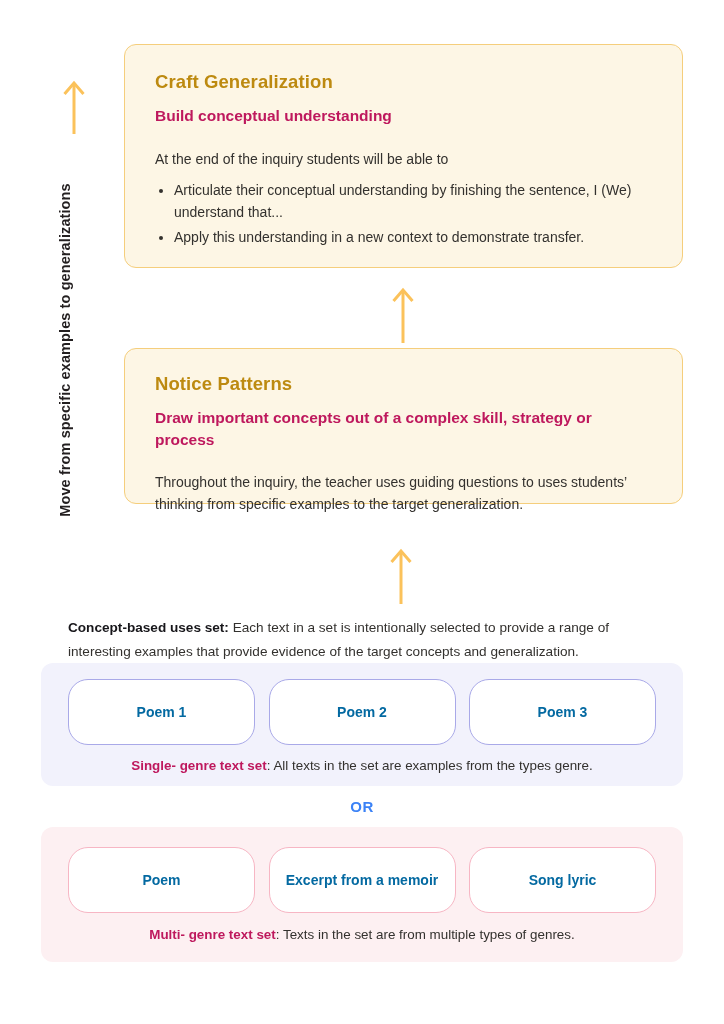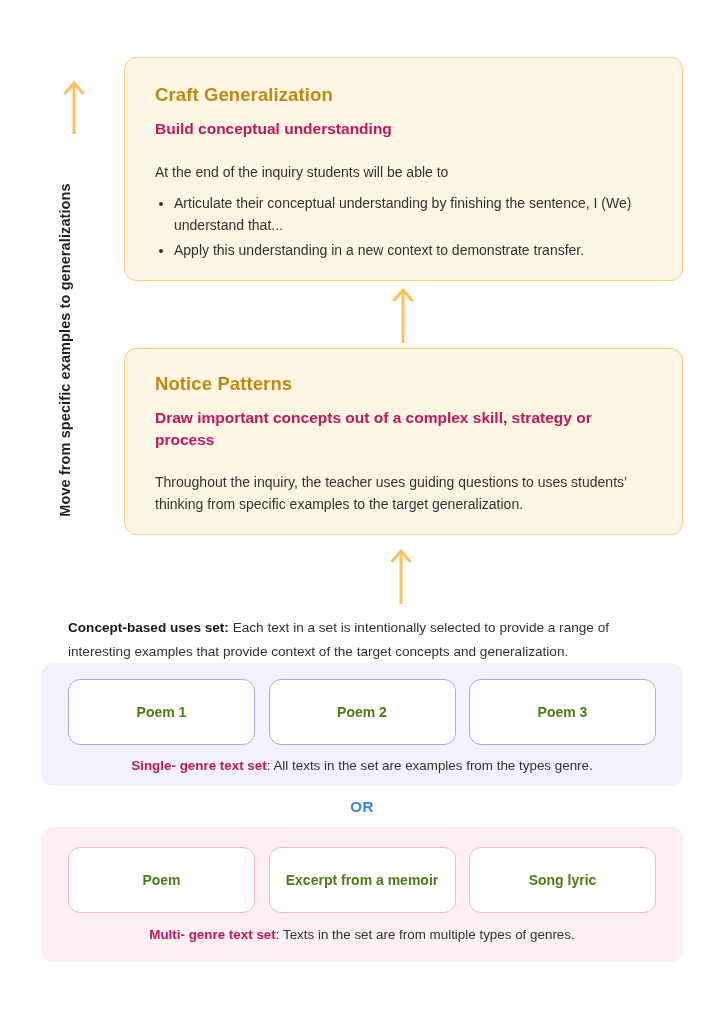--- a/index.html
+++ b/index.html
@@ -46,30 +46,30 @@
   
   .card {
     position: absolute;
     box-sizing: border-box;
     background: #fdf6e5;
     border: 1.4px solid #f5ce7c;
     border-radius: 12px;
   }
   #card-craft {
     left: 124px;
-    top: 57px;
+    top: 44px;
     width: 559px;
     height: 224px;
     padding: 26px 30px 20px 30px;
   }
   #card-notice {
     left: 124px;
     top: 348px;
     width: 559px;
-    height: 187px;
+    height: 156px;
     padding: 24px 30px 20px 30px;
   }
 
   .card-title {
     font-size: 18.5px;
     font-weight: bold;
     color: #bd8a10;
     margin: 0 0 12px 0;
     letter-spacing: 0.1px;
   }
@@ -151,27 +151,27 @@
     justify-content: space-between;
   }
   #panel-single .box-row { top: 16px; }
   #panel-multi  .box-row { top: 20px; }
 
   .text-box {
     box-sizing: border-box;
     width: 187px;
     height: 66px;
     background: #ffffff;
-    border-radius: 12px;
+    border-radius: 20px;
     display: flex;
     align-items: center;
     justify-content: center;
     font-size: 14px;
     font-weight: bold;
-    color: #4d7c0f;
+    color: #0369a1;
     text-align: center;
   }
   #panel-single .text-box { border: 1.3px solid #a9a9e8; }
   #panel-multi  .text-box { border: 1.3px solid #f7b6c4; }
 
   .panel-caption {
     position: absolute;
     left: 0;
     right: 0;
     text-align: center;
@@ -233,21 +233,21 @@
 </div>
 
 <div class="conn-arrow" id="arrow-set-to-notice">
   <svg width="30" height="58" viewBox="0 0 30 58" aria-hidden="true">
     <line x1="15" y1="58" x2="15" y2="6" stroke="#fbc25b" stroke-width="3"></line>
     <polyline points="5.5,16 15,5 24.5,16" fill="none" stroke="#fbc25b" stroke-width="3" stroke-linejoin="miter"></polyline>
   </svg>
 </div>
 
 <p class="concept-caption">
-  <b>Concept-based uses set:</b><span> Each text in a set is intentionally selected to provide a range of interesting examples that provide context of the target concepts and generalization.</span>
+  <b>Concept-based uses set:</b><span> Each text in a set is intentionally selected to provide a range of interesting examples that provide evidence of the target concepts and generalization.</span>
 </p>
 
 <div class="panel" id="panel-single">
   <div class="box-row">
     <div class="text-box">Poem 1</div>
     <div class="text-box">Poem 2</div>
     <div class="text-box">Poem 3</div>
   </div>
   <div class="panel-caption">
     <b>Single- genre text set</b><span>: All texts in the set are examples from the types genre.</span>

